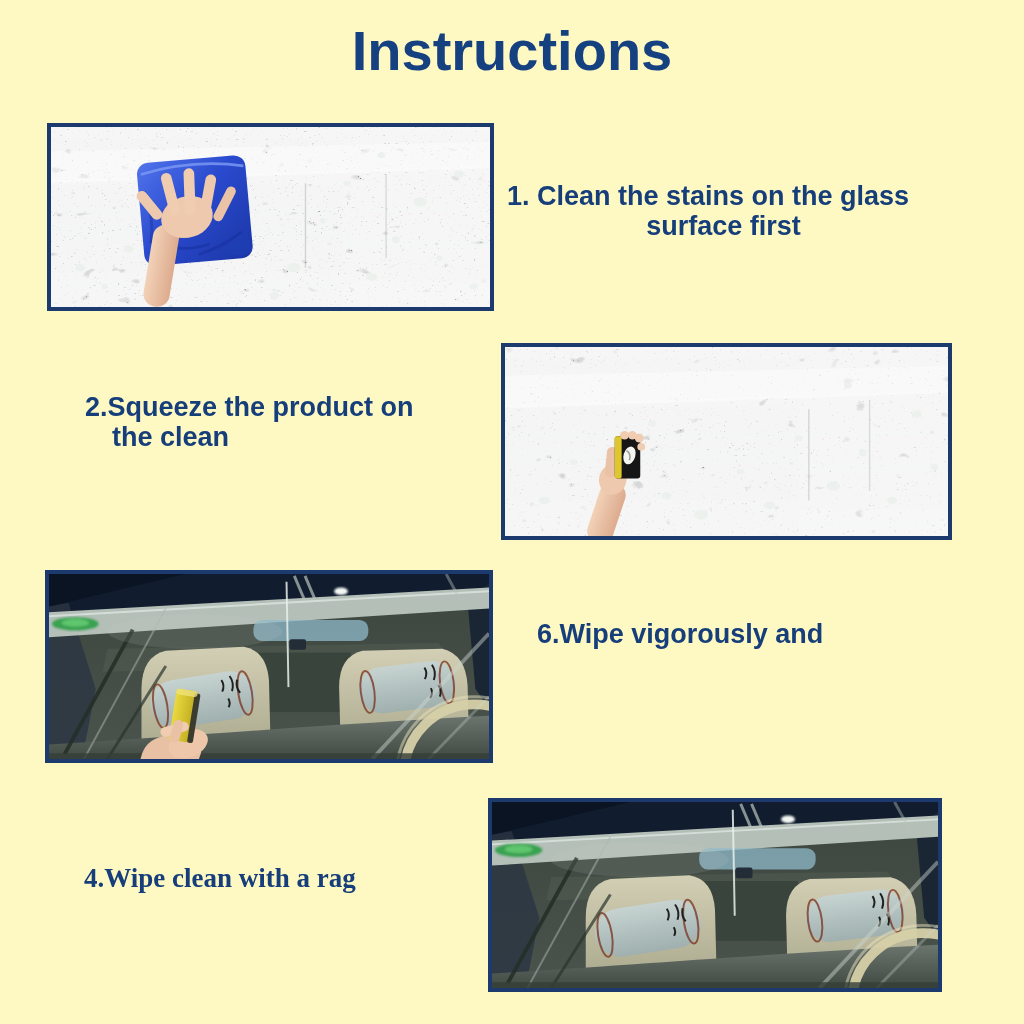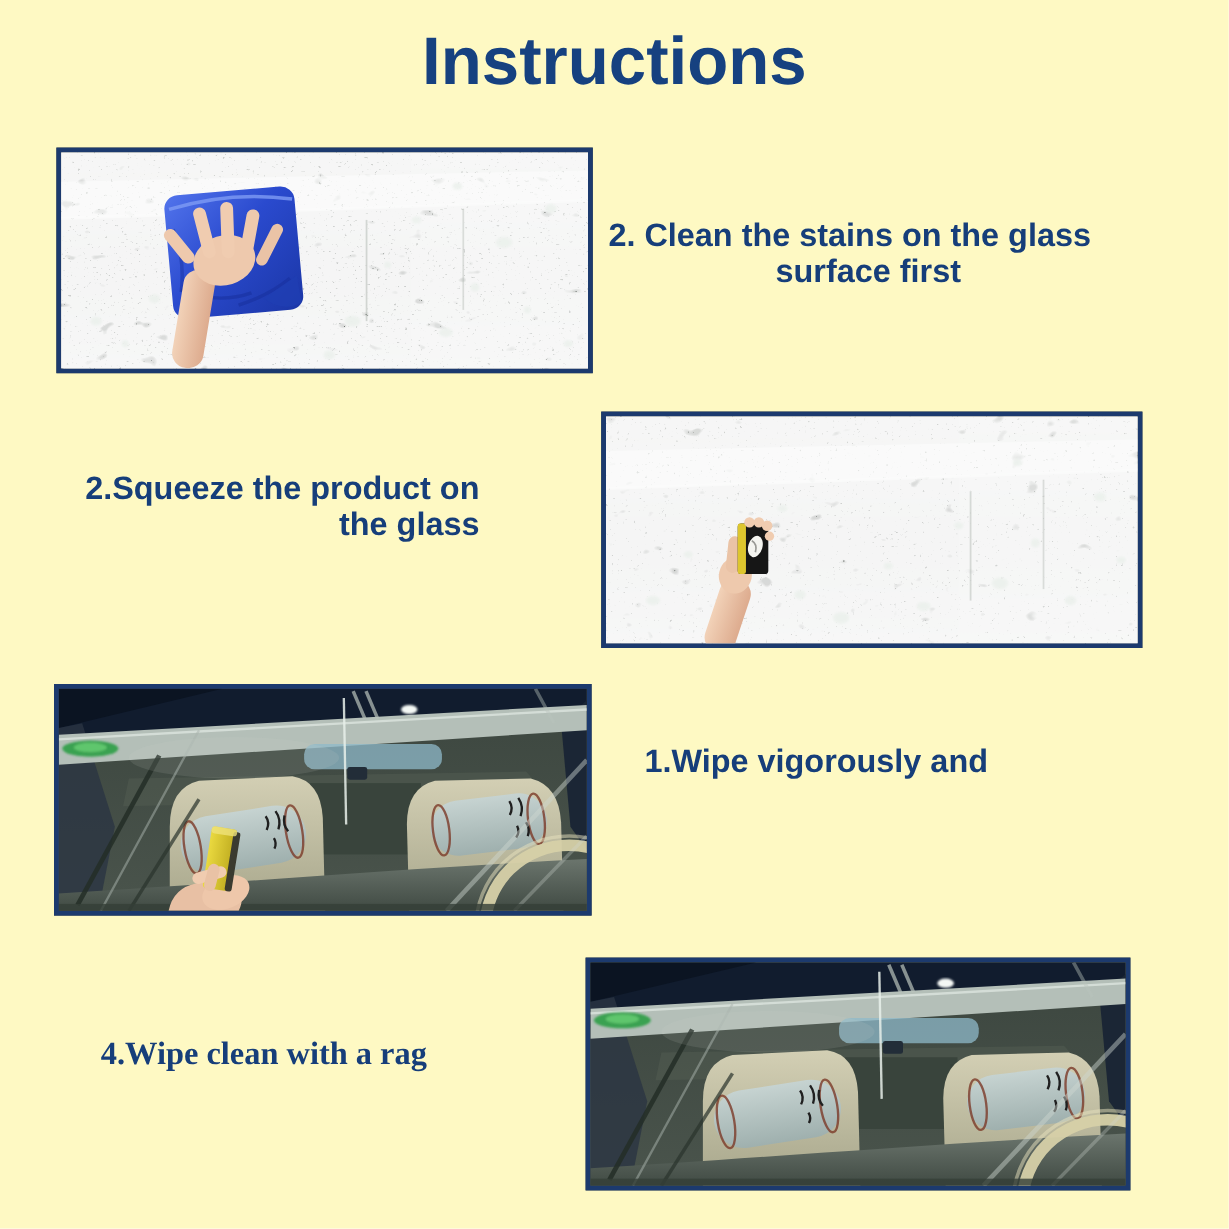--- a/index.html
+++ b/index.html
@@ -19,21 +19,21 @@
   .photo svg { display:block; width:100%; height:100%; }
   .fig1 { left:47px;  top:123px; width:447px; height:188px; }
   .fig2 { left:501px; top:343px; width:451px; height:197px; }
   .fig3 { left:45px;  top:570px; width:448px; height:193px; }
   .fig4 { left:488px; top:798px; width:454px; height:194px; }
   .step-text {
     position:absolute; font-size:27px; font-weight:bold; color:#163e7a;
     line-height:30px; white-space:nowrap;
   }
   .t1 { left:507px; top:181px; }
-  .t2 { left:71px;  top:392px;text-align:right; }
+  .t2 { left:85px;  top:392px; }
   .t3 { left:537px; top:619px; }
   .t4 { left:84px;  top:863px;font-family:Liberation Serif, serif; }
   .t1 .cont { padding-left:31px;text-align:center; }
   .t2 .cont { padding-left:27px; }
 </style>
 </head>
 <body>
 
 <div id="sheet">
 
@@ -112,21 +112,21 @@
           <rect x="123" y="48" width="11" height="46" rx="5.5" transform="rotate(-14 128 94)" fill="#f0ccb0"></rect>
           <rect x="138" y="44" width="11" height="50" rx="5.5" transform="rotate(-2 143 94)" fill="#f0ccb0"></rect>
           <rect x="152" y="50" width="11" height="46" rx="5.5" transform="rotate(10 157 96)" fill="#eec9ad"></rect>
           <rect x="165" y="60" width="10" height="40" rx="5" transform="rotate(26 170 100)" fill="#eac3a6"></rect>
         </g>
       </g>
     </svg>
   </div>
 
   <div class="step-text t1">
-    <div>2. Clean the stains on the glass</div>
+    <div>1. Clean the stains on the glass</div>
     <div class="cont">surface first</div>
   </div>
 
   <div class="photo fig2" aria-label="Hand pressing a yellow-and-black sponge onto a stain-covered windshield">
     <svg viewBox="0 0 452 197" preserveAspectRatio="none">
       <defs>
         <linearGradient id="bBase" x1="0" y1="0" x2="0" y2="1">
           <stop offset="0" stop-color="#4b514c"></stop>
             <stop offset="0.10" stop-color="#40473f"></stop>
           <stop offset="0.30" stop-color="#454c47"></stop>
@@ -190,21 +190,21 @@
             <circle cx="130" cy="92" r="4.5"></circle>
           <circle cx="137" cy="95" r="4.5"></circle>
             <circle cx="139" cy="104" r="4"></circle>
         </g>
       </g>
     </svg>
   </div>
 
   <div class="step-text t2">
     <div>2.Squeeze the product on</div>
-    <div class="cont">the glass</div>
+    <div class="cont">the clean</div>
   </div>
 
   <div class="photo fig3" aria-label="Hand wiping a clean windshield with a yellow sponge, car interior visible through glass">
     <svg viewBox="0 0 452 193" preserveAspectRatio="none">
       <defs>
         <linearGradient id="cBase" x1="0" y1="0" x2="0" y2="1">
           <stop offset="0" stop-color="#3c463f"></stop>
             <stop offset="1" stop-color="#4a544c"></stop>
         </linearGradient>
         <linearGradient id="cSeat" x1="0" y1="0" x2="0" y2="1">
@@ -301,21 +301,21 @@
           <rect x="146" y="123" width="6" height="52" rx="2" fill="#3b3b30"></rect>
           <rect x="127" y="121" width="22" height="6" rx="3" fill="#efe27a" opacity="0.8"></rect>
         </g>
         <rect x="114" y="157" width="30" height="10" rx="5" transform="rotate(-16 129 162)" fill="#f0ccb0"></rect>
         <rect x="126" y="152" width="10" height="24" rx="5" transform="rotate(14 131 164)" fill="#e9c2a5"></rect>
       </g>
     </svg>
   </div>
 
   <div class="step-text t3">
-    <div>1.Wipe vigorously and</div>
+    <div>6.Wipe vigorously and</div>
   </div>
 
   <div class="photo fig4" aria-label="Clean clear windshield showing car interior with beige seats and steering wheel">
     <svg viewBox="0 0 452 193" preserveAspectRatio="none">
       <defs>
         <linearGradient id="dBase" x1="0" y1="0" x2="0" y2="1">
           <stop offset="0" stop-color="#3c463f"></stop>
             <stop offset="1" stop-color="#4a544c"></stop>
         </linearGradient>
         <linearGradient id="dSeat" x1="0" y1="0" x2="0" y2="1">

